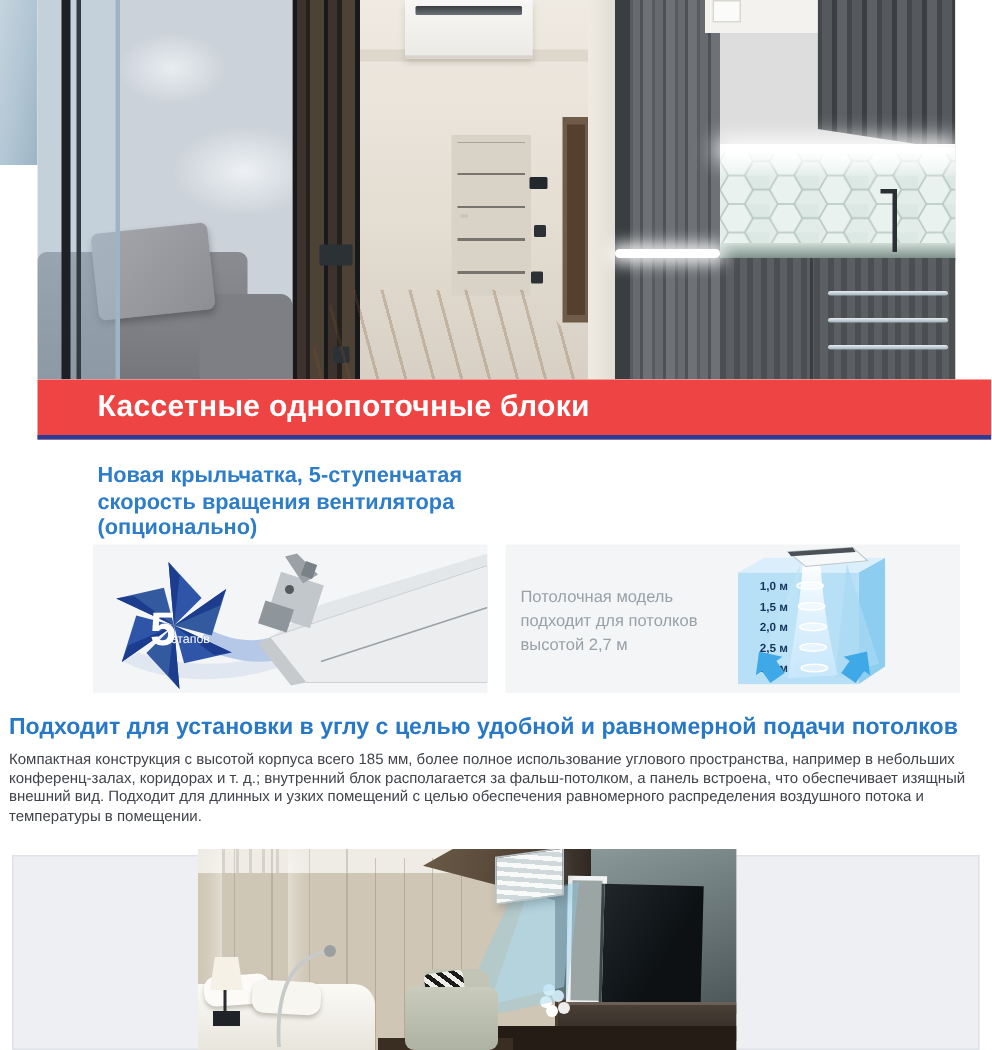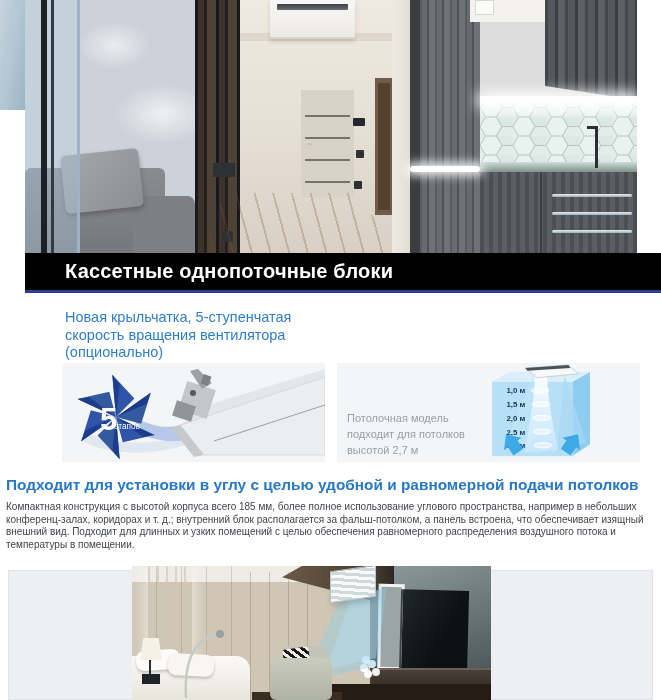--- a/index.html
+++ b/index.html
@@ -72,33 +72,33 @@
   .lowercab{left:455px;top:172px;width:157px;height:81px;
      background:repeating-linear-gradient(90deg,#4b4f52 0 4px,#5b5f63 4px 9px);}
   .cabdiv{left:60px;top:0;width:2px;height:81px;background:#3a3e41;}
   .dh{left:72px;width:80px;height:3px;border-radius:2px;
      background:linear-gradient(#e8eef2,#9fb0ba);}
   .dh1{top:22px;} .dh2{top:40px;} .dh3{top:58px;}
   .faucet-stem{left:570px;top:126px;width:3px;height:42px;background:#2b2f33;}
   .faucet-spout{left:562px;top:126px;width:11px;height:3px;background:#2b2f33;}
 
   
-  .banner{left:25px;top:253px;width:636px;height:40px;background:#000000;
+  .banner{left:25px;top:253px;width:636px;height:40px;background:#ef4444;
      border-bottom:3px solid #2c3d98;display:flex;align-items:center;padding-left:40px;
      box-sizing:border-box;}
   .banner span{color:#fff;font-size:20px;font-weight:bold;letter-spacing:.2px;}
 
   
-  .fh{color:#2e7dc9;font-size:14.5px;font-weight:400;line-height:1.22;}
+  .fh{color:#2e7dc9;font-size:14.5px;font-weight:700;line-height:1.22;}
   .fh-left{left:65px;top:309px;width:268px;}
   .fh-right{left:338px;top:309px;width:300px;}
   .card{background:#f3f5f6;overflow:hidden;}
   .card-fan{left:62px;top:363px;width:263px;height:99px;}
   .card-height{left:337px;top:363px;width:303px;height:99px;}
-  .note{left:10px;top:48px;width:128px;color:#98a0a8;font-size:11px;line-height:1.45;}
+  .note{left:10px;top:28px;width:128px;color:#98a0a8;font-size:11px;line-height:1.45;}
   .cube-svg{left:148px;top:1px;width:115px;height:97px;}
   .fan-swoosh{left:0;top:0;width:263px;height:99px;}
   .panel-svg{left:0;top:0;width:263px;height:99px;}
   .pinwheel{left:8px;top:8px;width:92px;height:92px;}
 
   
   .corner-h{left:6px;top:476px;width:652px;color:#2878c8;font-size:15.4px;font-weight:bold;}
   .corner-p{left:6px;top:501px;width:650px;color:#40444a;font-size:10px;line-height:1.26;}
 
   

